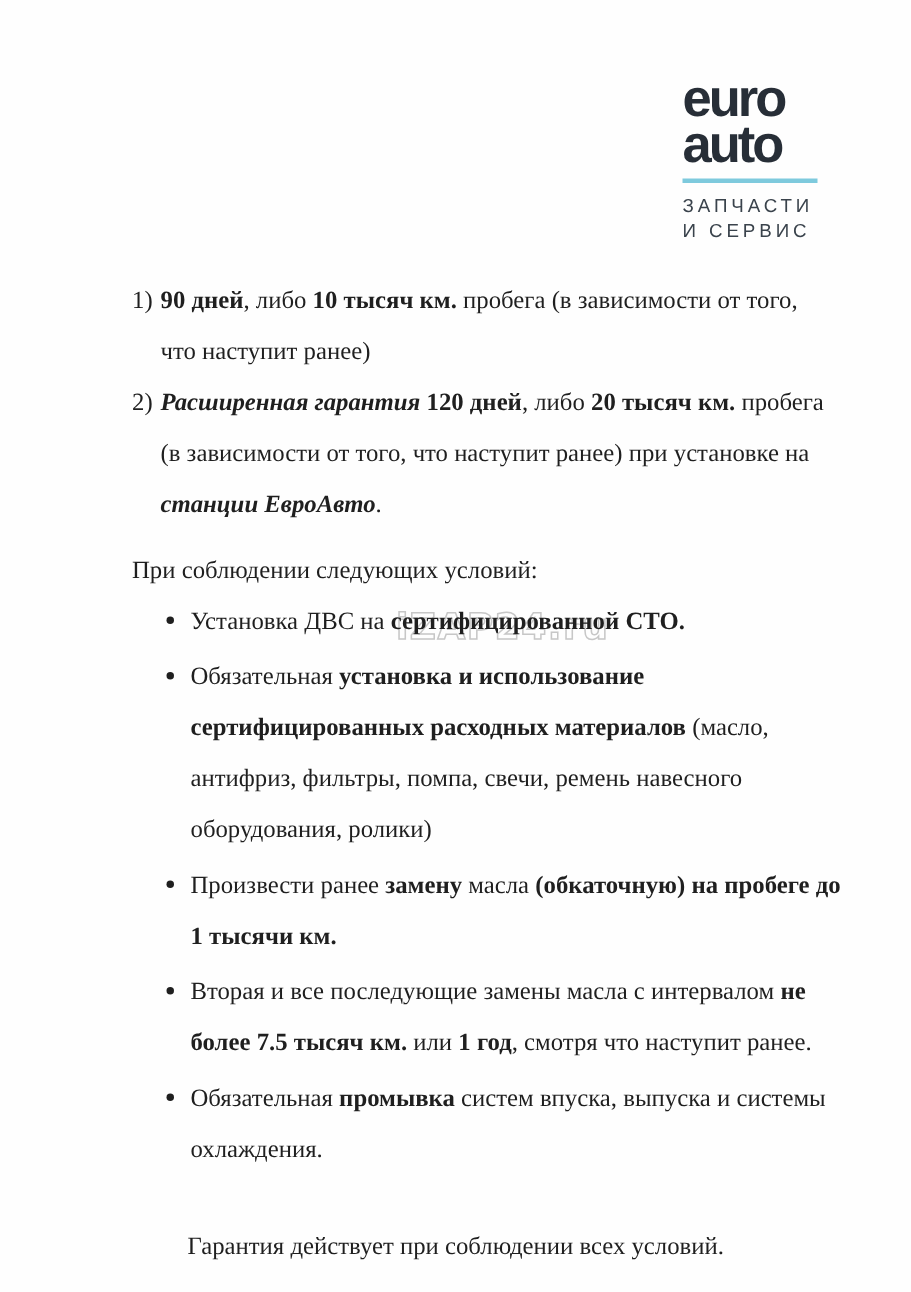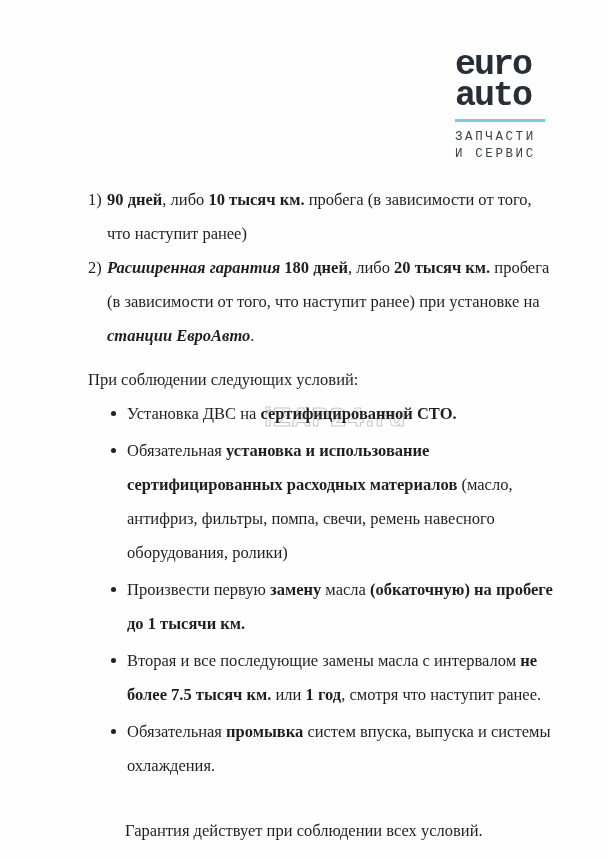--- a/index.html
+++ b/index.html
@@ -15,21 +15,21 @@
     background: #fefefe;
     overflow: hidden;
     padding-top: 168px;
   }
 
   
   .logo {
     position: absolute;
     top: 50px; left: 455px;
     width: 100px;
-    font-family: Liberation Mono, monospace;
+    font-family: Liberation Sans, sans-serif;
   }
   .logo-word {
     font-size: 35px;
     font-weight: 700;
     letter-spacing: -2px;
     line-height: 31px;
     color: var(--logo-color, #272e37);
   }
   .logo-divider {
     width: 90px; height: 3px;
@@ -128,40 +128,40 @@
 
 
     <section class="numlist body-text">
   <div class="num-item">
     <span class="num-marker">1)</span>
     <span class="num-content"><span class="b">90 дней</span><span>, либо </span><span class="b">10 тысяч км.</span><span> пробега (в зависимости от того, что наступит ранее)</span></span>
   </div>
 
   <div class="num-item">
     <span class="num-marker">2)</span>
-    <span class="num-content"><span class="b i">Расширенная гарантия</span><span class="b"> </span><span class="b">180 дней</span><span>, либо </span><span class="b">20 тысяч км.</span><span> пробега (в зависимости от того, что наступит ранее) при установке на </span><span class="b i">станции ЕвроАвто</span><span>.</span></span>
+    <span class="num-content"><span class="b i">Расширенная гарантия</span><span class="b"> </span><span class="b">120 дней</span><span>, либо </span><span class="b">20 тысяч км.</span><span> пробега (в зависимости от того, что наступит ранее) при установке на </span><span class="b i">станции ЕвроАвто</span><span>.</span></span>
   </div>
 </section>
 
     <p class="conditions-heading body-text">При соблюдении следующих условий:</p>
 
     <section class="bullets body-text">
   <div class="bullet-item">
     <span class="bullet-dot"></span>
     <span class="bullet-content"><span>Установка ДВС на </span><span class="b">сертифицированной СТО.</span></span>
   </div>
 
   <div class="bullet-item">
     <span class="bullet-dot"></span>
     <span class="bullet-content"><span>Обязательная </span><span class="b">установка и использование сертифицированных расходных материалов</span><span> (масло, антифриз, фильтры, помпа, свечи, ремень навесного оборудования, ролики)</span></span>
   </div>
 
   <div class="bullet-item">
     <span class="bullet-dot"></span>
-    <span class="bullet-content"><span>Произвести первую </span><span class="b">замену</span><span> масла </span><span class="b">(обкаточную) на пробеге до 1 тысячи км.</span></span>
+    <span class="bullet-content"><span>Произвести ранее </span><span class="b">замену</span><span> масла </span><span class="b">(обкаточную) на пробеге до 1 тысячи км.</span></span>
   </div>
 
   <div class="bullet-item">
     <span class="bullet-dot"></span>
     <span class="bullet-content"><span>Вторая и все последующие замены масла с интервалом </span><span class="b">не более 7.5 тысяч км.</span><span> или </span><span class="b">1 год</span><span>, смотря что наступит ранее.</span></span>
   </div>
 
   <div class="bullet-item">
     <span class="bullet-dot"></span>
     <span class="bullet-content"><span>Обязательная </span><span class="b">промывка</span><span> систем впуска, выпуска и системы охлаждения.</span></span>

